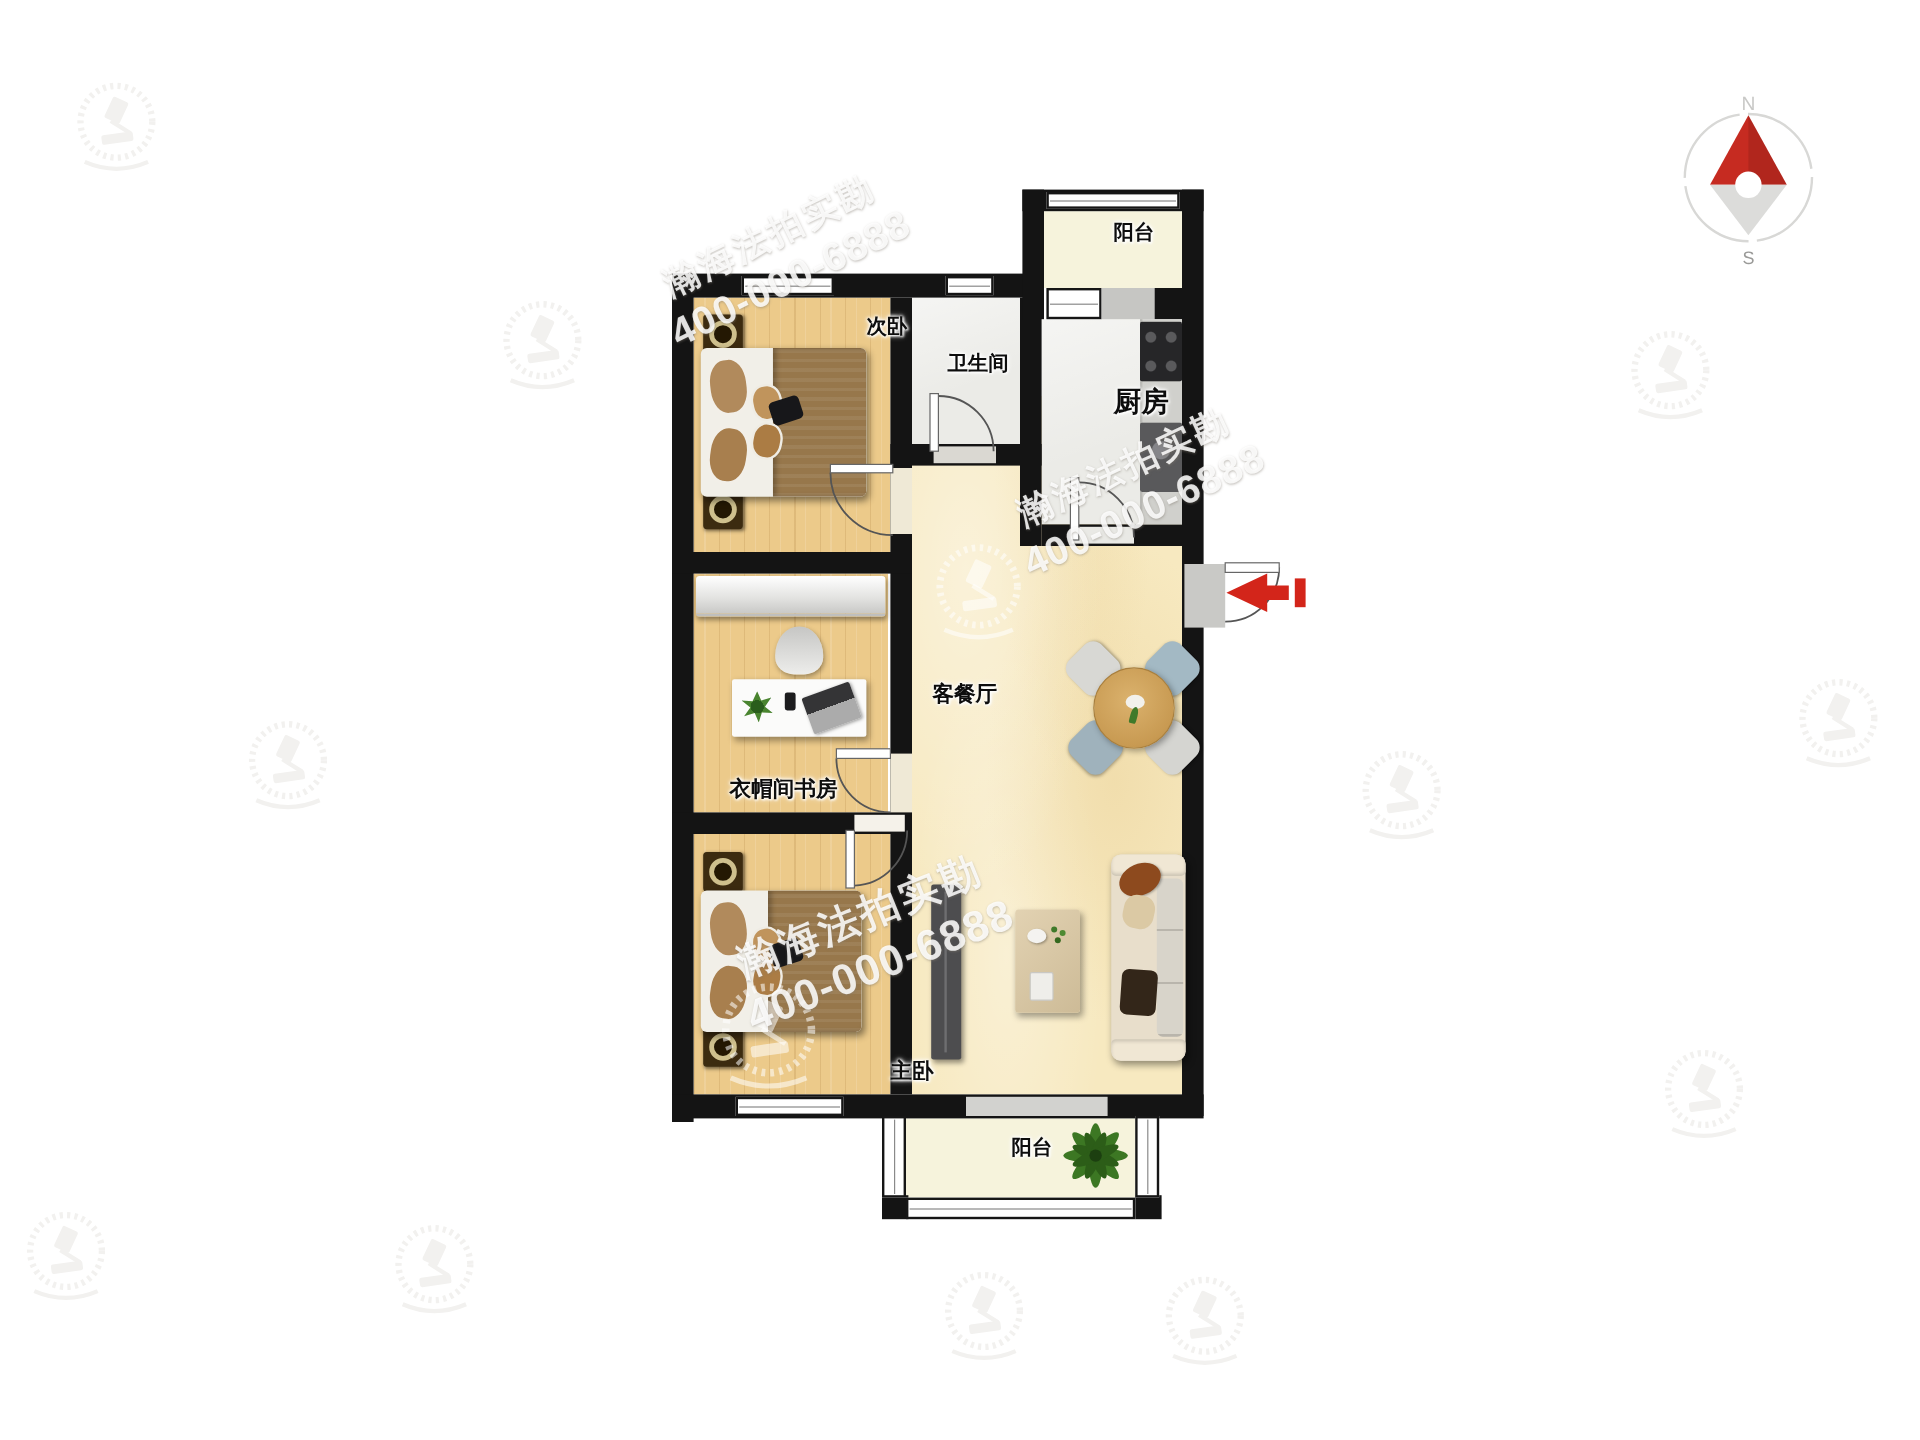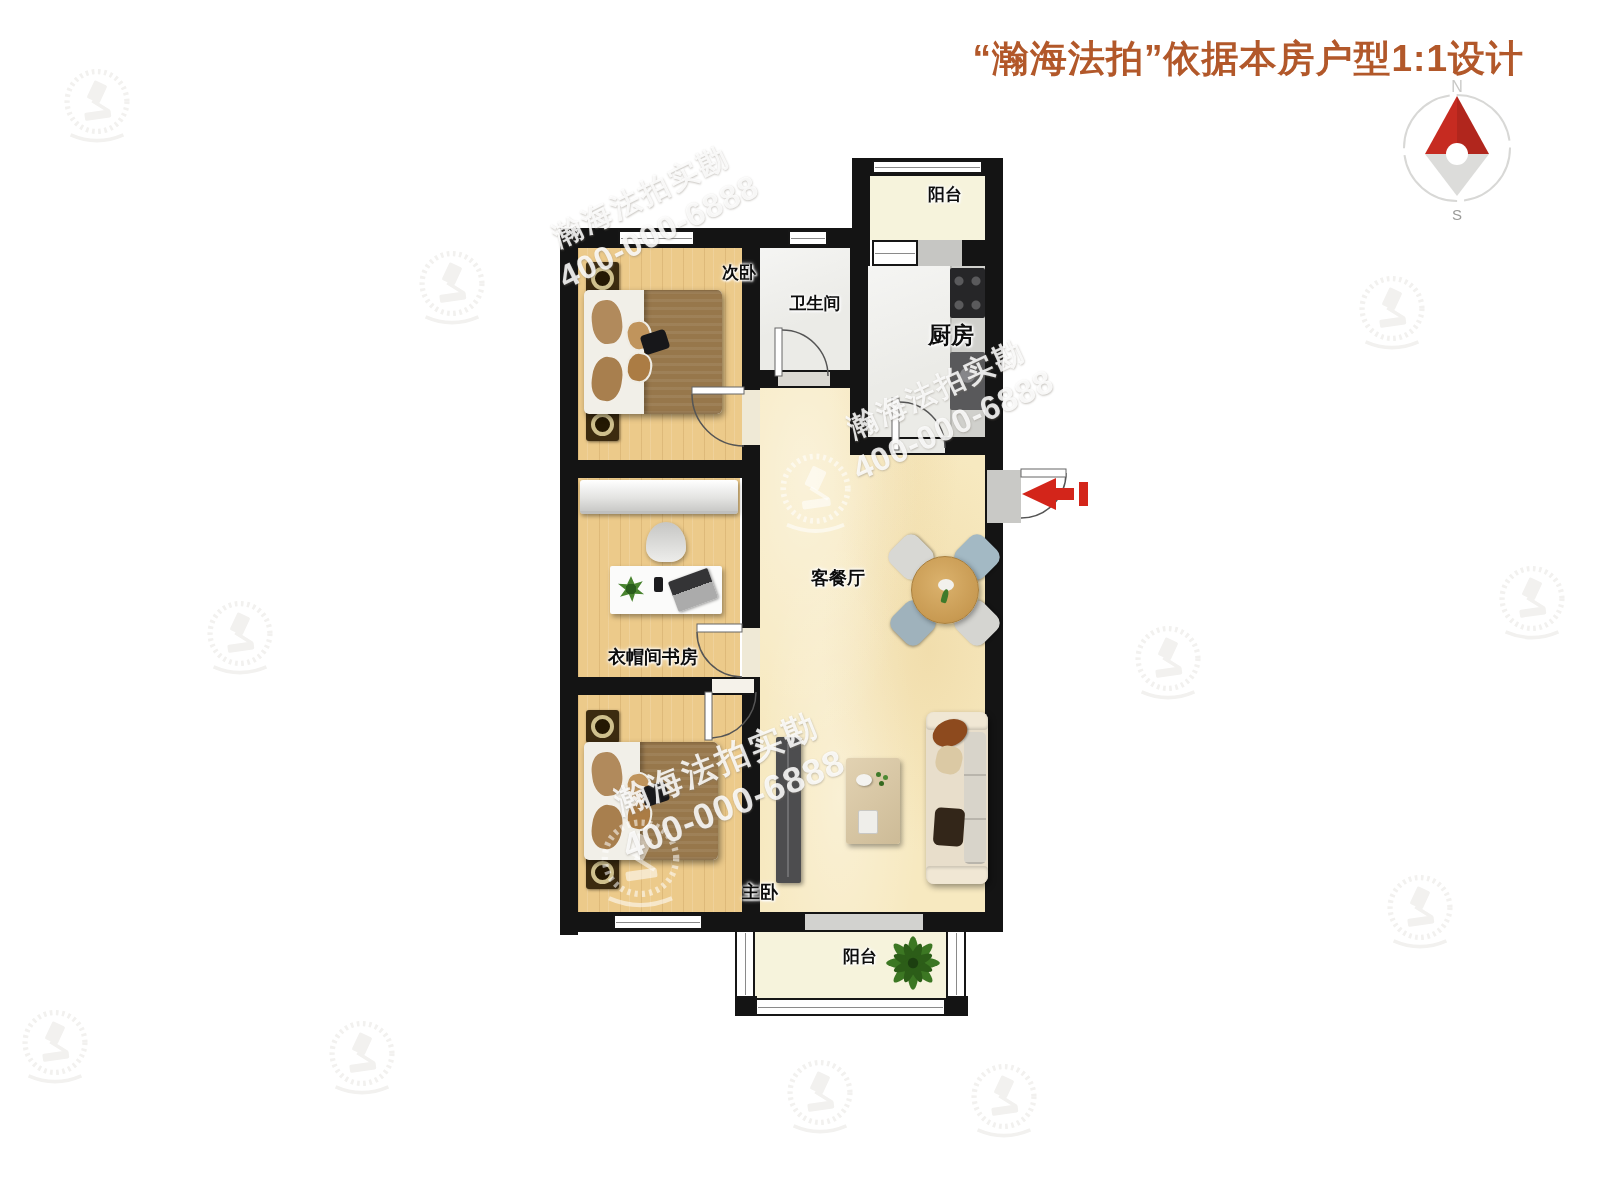--- a/index.html
+++ b/index.html
@@ -117,21 +117,20 @@
   <svg class="laurel" style="left:1348px;top:268px;width:88px;height:88px;color:#f2f1ef">
       <use href="#laurel"></use>
     </svg>
   <svg class="laurel" style="left:1376px;top:867px;width:88px;height:88px;color:#f2f1ef">
       <use href="#laurel"></use>
     </svg>
   <svg class="laurel" style="left:1488px;top:558px;width:88px;height:88px;color:#f2f1ef">
       <use href="#laurel"></use>
     </svg>
 
-  <div class="title">“瀚海法拍”依据本房户型1:1设计</div>
 
   <svg class="abs" style="left:1395px;top:68px;z-index:2" width="125" height="160" viewBox="0 0 125 160">
     <text x="62" y="24" text-anchor="middle" font-size="16" fill="#c9c9c7">N</text>
     <circle cx="62" cy="80" r="53" fill="none" stroke="#d8d8d6" stroke-width="2" stroke-dasharray="76 7"></circle>
     <polygon points="62,28 30,86 94,86" fill="#c62b21"></polygon>
     <polygon points="62,28 62,86 94,86" fill="rgba(0,0,0,0.10)"></polygon>
     <polygon points="30,86 94,86 62,128" fill="#dcdcda"></polygon>
     <circle cx="62" cy="86" r="11" fill="#ffffff"></circle>
     <text x="62" y="152" text-anchor="middle" font-size="15" fill="#9a9a98">S</text>
   </svg>
@@ -295,21 +294,21 @@
     <g fill="#d3251a">
       <polygon points="1022,494 1056,478 1056,488 1074,488 1074,500 1056,500 1056,510"></polygon>
       <rect x="1079" y="482" width="9" height="24"></rect>
     </g>
   </svg>
 
   <div class="room-label" style="left:945px;top:194px;font-size:17px">阳台</div>
   <div class="room-label" style="left:739px;top:272px;font-size:17px">次卧</div>
   <div class="room-label" style="left:815px;top:303px;font-size:17px">卫生间</div>
   <div class="room-label" style="left:951px;top:335px;font-size:23px">厨房</div>
-  <div class="room-label" style="left:838px;top:578px;font-size:18px">客餐厅</div>
+  <div class="room-label" style="left:804px;top:578px;font-size:18px">客餐厅</div>
   <div class="room-label" style="left:653px;top:657px;font-size:18px">衣帽间书房</div>
   <div class="room-label" style="left:760px;top:892px;font-size:18px">主卧</div>
   <div class="room-label" style="left:860px;top:956px;font-size:17px">阳台</div>
 
   <svg class="laurel" style="left:768px;top:445px;width:95px;height:95px;color:rgba(255,255,255,.55);z-index:6">
       <use href="#laurel"></use>
     </svg>
   <svg class="laurel" style="left:588px;top:810px;width:105px;height:105px;color:rgba(255,255,255,.55);z-index:6">
       <use href="#laurel"></use>
     </svg>

